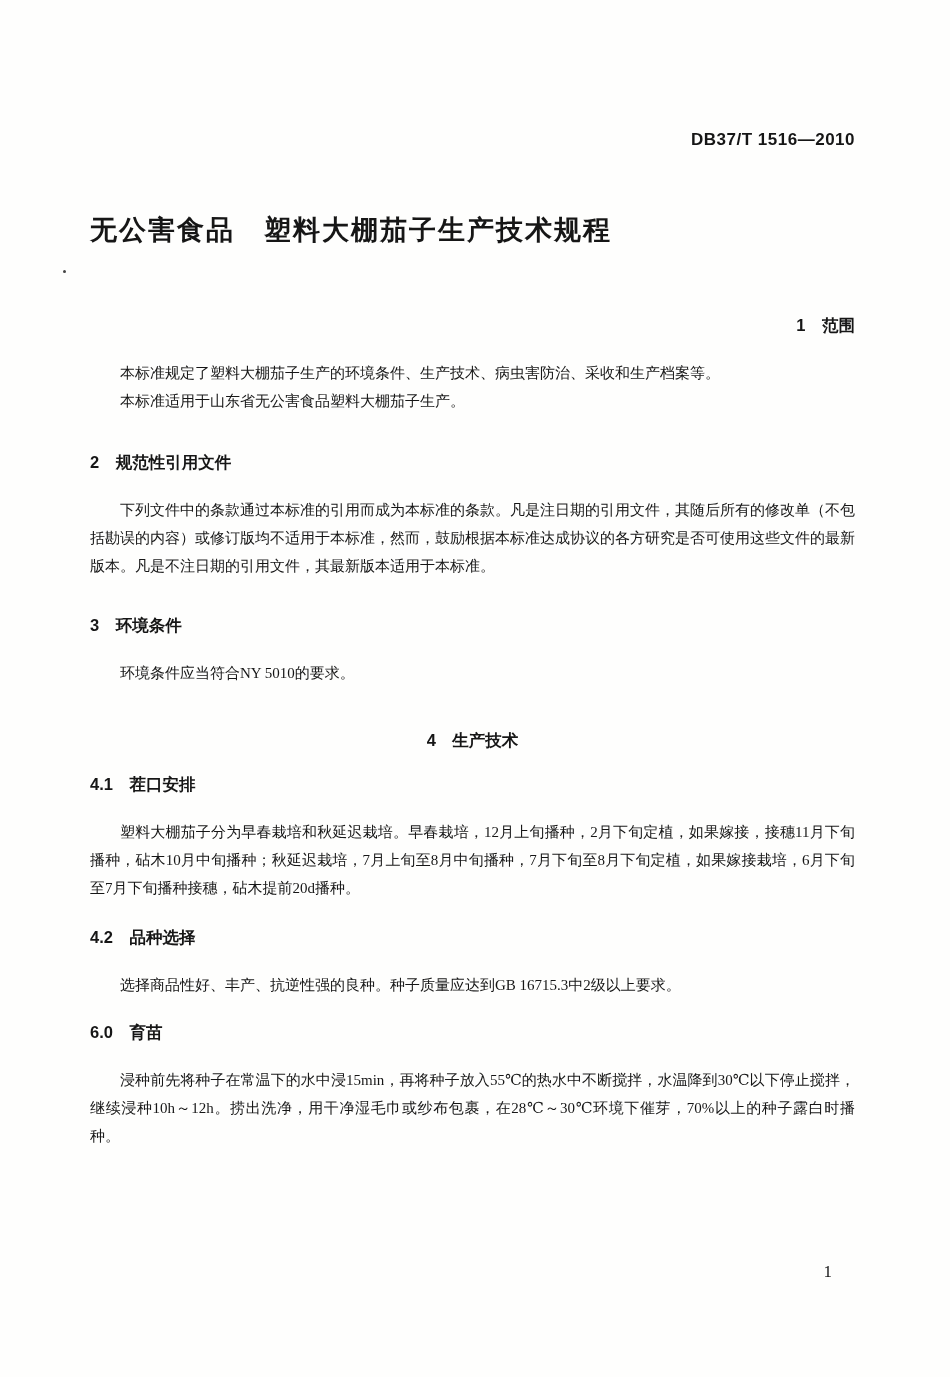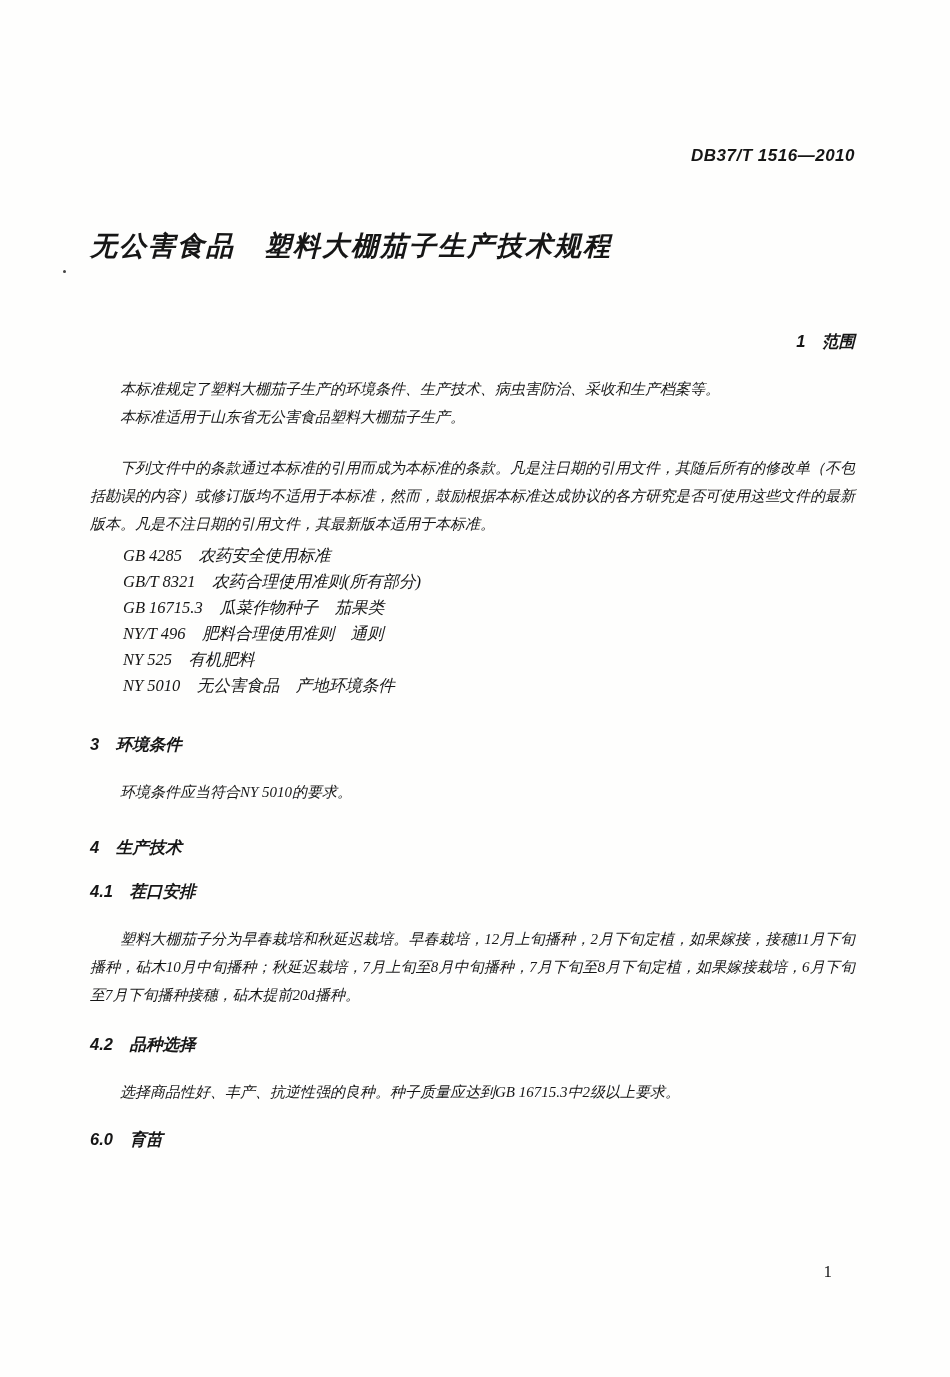--- a/index.html
+++ b/index.html
@@ -10,22 +10,21 @@
   }
   .page {
     position: relative;
     width: 950px;
     height: 1377px;
     margin: 0 auto;
     background: #fefefd;
     overflow: hidden;
   }
   .content {
-    padding: 16px 95px 0 90px;
-    font-style: italic;
+    padding: 0 95px 0 90px;
   }
   .doc-number {
     padding-top: 130px;
     text-align: right;
     font-family: "Liberation Sans", "DejaVu Sans", sans-serif;
     font-weight: 700;
     font-size: 17px;
     letter-spacing: 0.5px;
   }
   .title {
@@ -38,21 +37,21 @@
   }
   .heading {
     font-family: "Liberation Sans", "DejaVu Sans", sans-serif;
     font-weight: 700;
     font-size: 16.5px;
     line-height: 22px;
   }
   .h-s1   { margin-top: 66px; text-align: right; }
   .h-s2   { margin-top: 36px; }
   .h-s3   { margin-top: 34px; }
-  .h-s4   { margin-top: 30px; }
+  .h-s4   { margin-top: 42px; text-align: center; }
   .h-s41  { margin-top: 22px; }
   .h-s42  { margin-top: 24px; }
   .h-s43  { margin-top: 22px; }
   .h-s431 { margin-top: 16px; }
   .para {
     font-size: 15px;
     line-height: 28px;
     text-indent: 2em;
     text-align: justify;
   }
@@ -98,40 +97,34 @@
 
   <div class="content">
     <div class="doc-number">DB37/T 1516—2010</div>
 
     <div class="title">无公害食品　塑料大棚茄子生产技术规程</div>
 
     <div class="heading h-s1">1　范围</div>
     <p class="para first">本标准规定了塑料大棚茄子生产的环境条件、生产技术、病虫害防治、采收和生产档案等。</p>
     <p class="para">本标准适用于山东省无公害食品塑料大棚茄子生产。</p>
 
+    <div class="heading h-s2">2　规范性引用文件</div>
     <p class="para first">下列文件中的条款通过本标准的引用而成为本标准的条款。凡是注日期的引用文件，其随后所有的修改单（不包括勘误的内容）或修订版均不适用于本标准，然而，鼓励根据本标准达成协议的各方研究是否可使用这些文件的最新版本。凡是不注日期的引用文件，其最新版本适用于本标准。</p>
-    <ul class="refs">
-      <li>GB 4285　农药安全使用标准</li>
-      <li>GB/T 8321　农药合理使用准则(所有部分)</li>
-      <li>GB 16715.3　瓜菜作物种子　茄果类</li>
-      <li>NY/T 496　肥料合理使用准则　通则</li>
-      <li>NY 525　有机肥料</li>
-      <li>NY 5010　无公害食品　产地环境条件</li>
-    </ul>
 
     <div class="heading h-s3">3　环境条件</div>
     <p class="para first">环境条件应当符合NY 5010的要求。</p>
 
     <div class="heading h-s4">4　生产技术</div>
 
     <div class="heading h-s41">4.1　茬口安排</div>
     <p class="para first">塑料大棚茄子分为早春栽培和秋延迟栽培。早春栽培，12月上旬播种，2月下旬定植，如果嫁接，接穗11月下旬播种，砧木10月中旬播种；秋延迟栽培，7月上旬至8月中旬播种，7月下旬至8月下旬定植，如果嫁接栽培，6月下旬至7月下旬播种接穗，砧木提前20d播种。</p>
 
     <div class="heading h-s42">4.2　品种选择</div>
     <p class="para first">选择商品性好、丰产、抗逆性强的良种。种子质量应达到GB 16715.3中2级以上要求。</p>
 
     <div class="heading h-s43">6.0　育苗</div>
 
+    <p class="para first">浸种前先将种子在常温下的水中浸15min，再将种子放入55℃的热水中不断搅拌，水温降到30℃以下停止搅拌，继续浸种10h～12h。捞出洗净，用干净湿毛巾或纱布包裹，在28℃～30℃环境下催芽，70%以上的种子露白时播种。</p>
   </div>
 
   <div class="page-number">1</div>
   <div class="watermark">库七七 www.kqqw.com标准下载</div>
 </div>
 
 </body></html>

